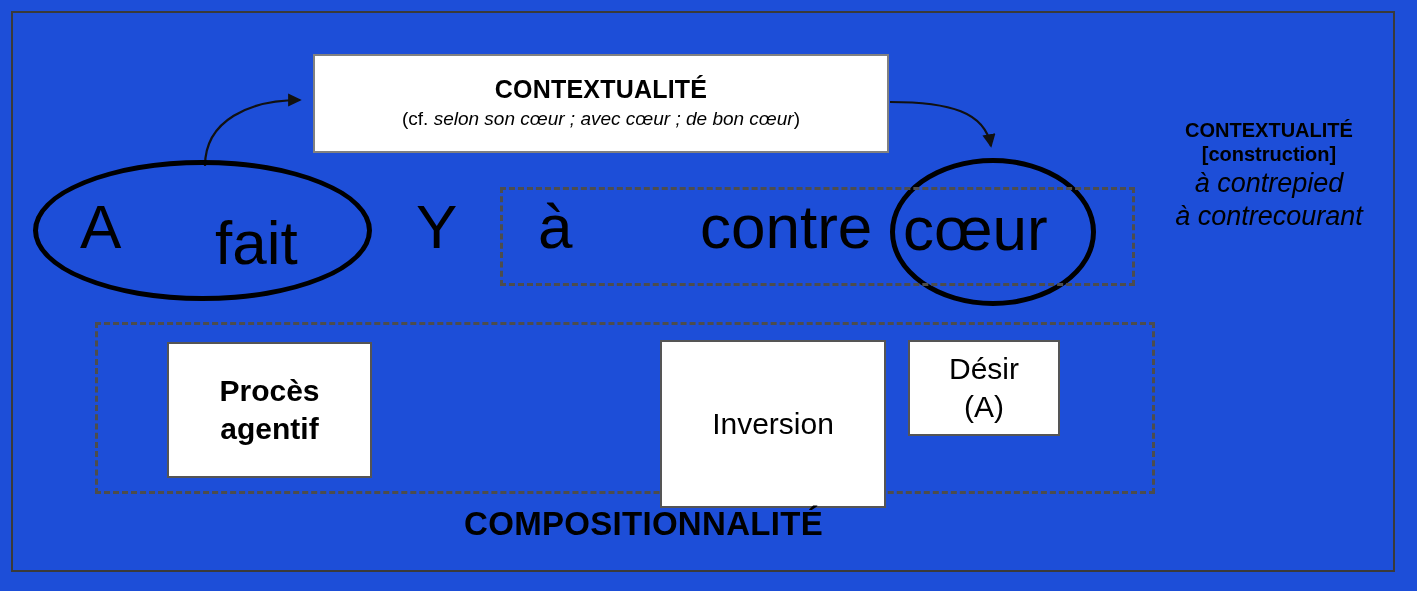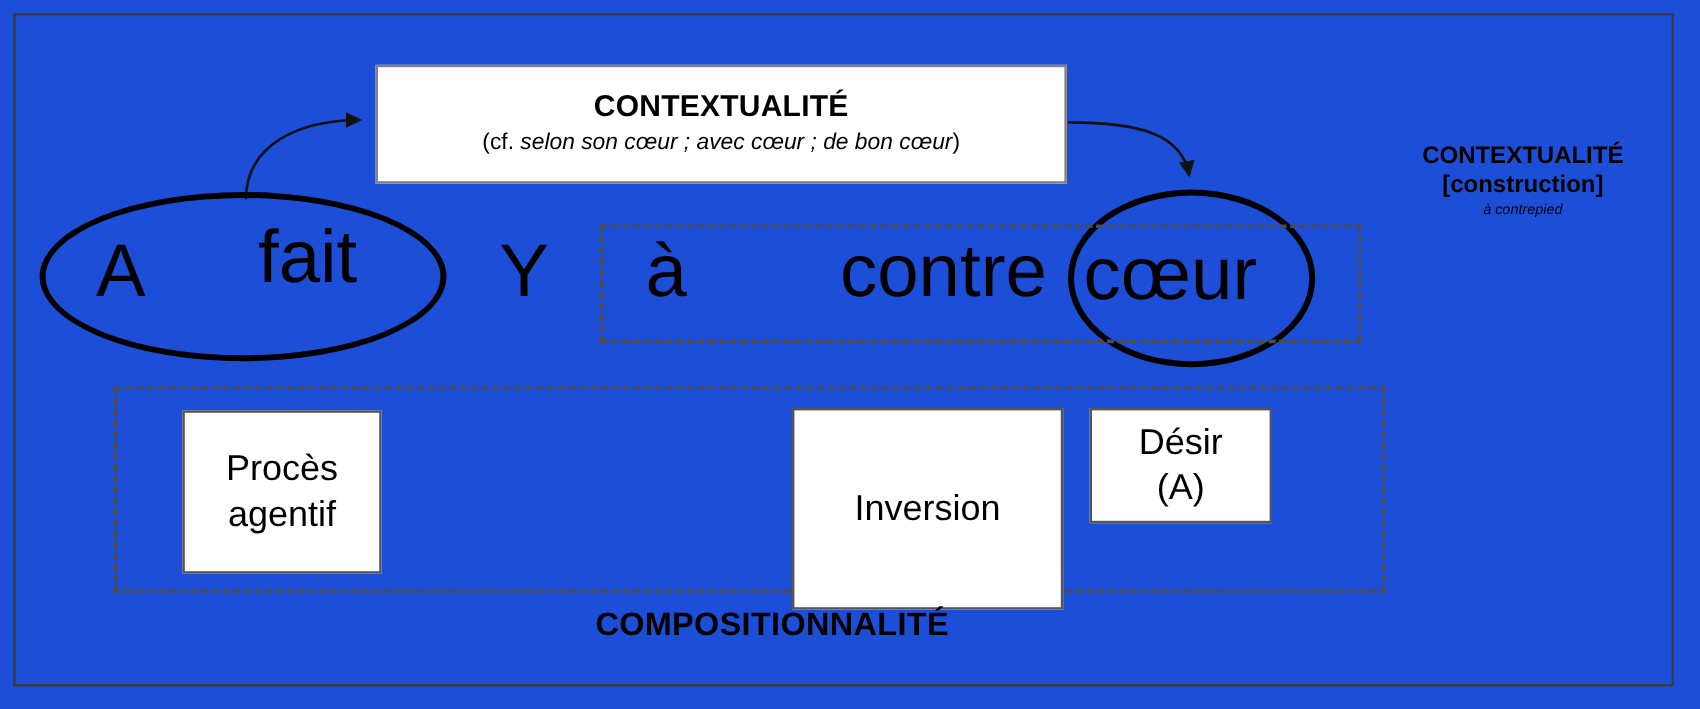--- a/index.html
+++ b/index.html
@@ -111,21 +111,21 @@
     text-align: center;
     line-height: 1.22;
   }
   #right-annotation .ra-bold {
     font-weight: bold;
     font-size: 20px;
     white-space: nowrap;
   }
   #right-annotation .ra-italic {
     font-style: italic;
-    font-size: 12px;
+    font-size: 27px;
     white-space: nowrap;
   }
 
   
   #comp-box {
     position: absolute;
     left: 95px;
     top: 322px;
     width: 1060px;
     height: 172px;
@@ -139,32 +139,32 @@
     box-sizing: border-box;
     background: #ffffff;
     display: flex;
     align-items: center;
     justify-content: center;
     text-align: center;
     font-size: 30px;
     line-height: 1.28;
     color: #000;
   }
-  #cell-proces   { left: 152px; top: 342px; width: 166px; height: 136px; }
+  #cell-proces   { left: 167px; top: 342px; width: 205px; height: 136px; font-weight: bold; }
   #cell-inversion{ left: 660px; top: 340px; width: 226px; height: 168px; }
   #cell-desir    { left: 908px; top: 340px; width: 152px; height: 96px; }
 
   #comp-caption {
     position: absolute;
     left: 0;
     top: 505px;
     width: 1287px;
     text-align: center;
     font-weight: bold;
-    font-size: 27px;
+    font-size: 33px;
     letter-spacing: 0.3px;
   }
 
   
   #arrows {
     position: absolute;
     left: 0;
     top: 0;
     width: 1417px;
     height: 591px;
@@ -192,30 +192,31 @@
     <div class="ctx-title">CONTEXTUALITÉ</div>
     <div class="ctx-sub"><span>(cf. </span><i>selon son cœur ; avec cœur ; de bon cœur</i><span>)</span></div>
   </div>
 
   <div class="ellipse" id="ellipse-a-fait"></div>
   <div class="ellipse" id="ellipse-coeur"></div>
 
   <div id="construction-box"></div>
 
   <div class="sent-word" style="left:80px;  top:196px;">A</div>
-  <div class="sent-word" style="left:215px; top:184px;">fait</div>
+  <div class="sent-word" style="left:215px; top:212px;">fait</div>
   <div class="sent-word" style="left:416px; top:196px;">Y</div>
   <div class="sent-word" style="left:538px; top:196px;">à</div>
   <div class="sent-word" style="left:700px; top:196px;">contre</div>
   <div class="sent-word" style="left:903px; top:198px;">cœur</div>
 
   <div id="right-annotation">
     <div class="ra-bold">CONTEXTUALITÉ</div>
     <div class="ra-bold">[construction]</div>
     <div class="ra-italic">à contrepied</div>
+    <div class="ra-italic">à contrecourant</div>
   </div>
 
   <div id="comp-box"></div>
 
   <div class="comp-cell" id="cell-proces">
     <div>
       <div>Procès</div>
       <div>agentif</div>
     </div>
   </div>

